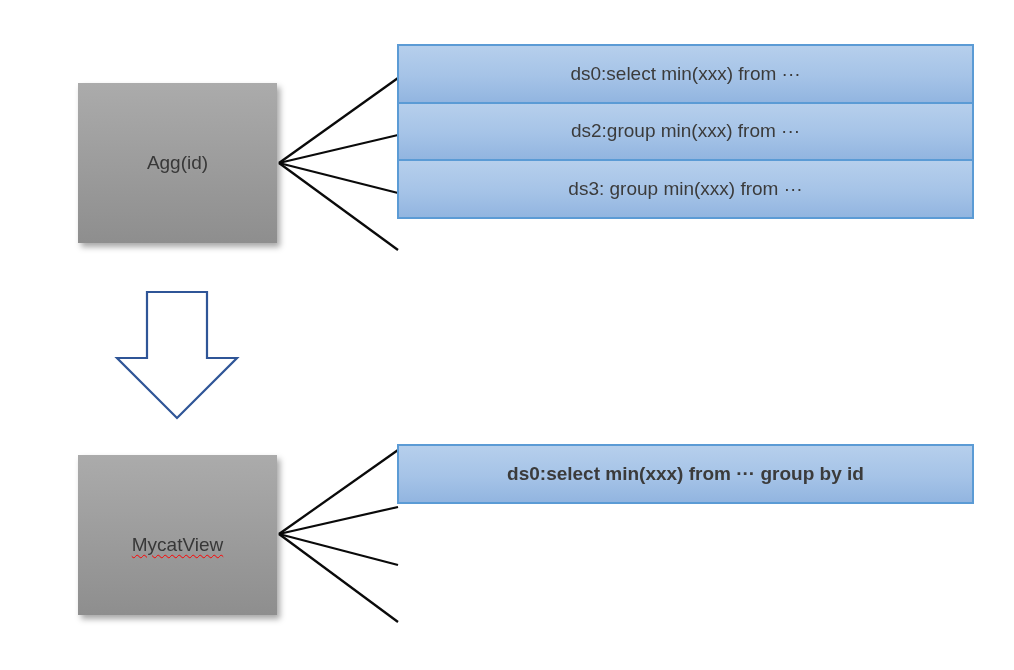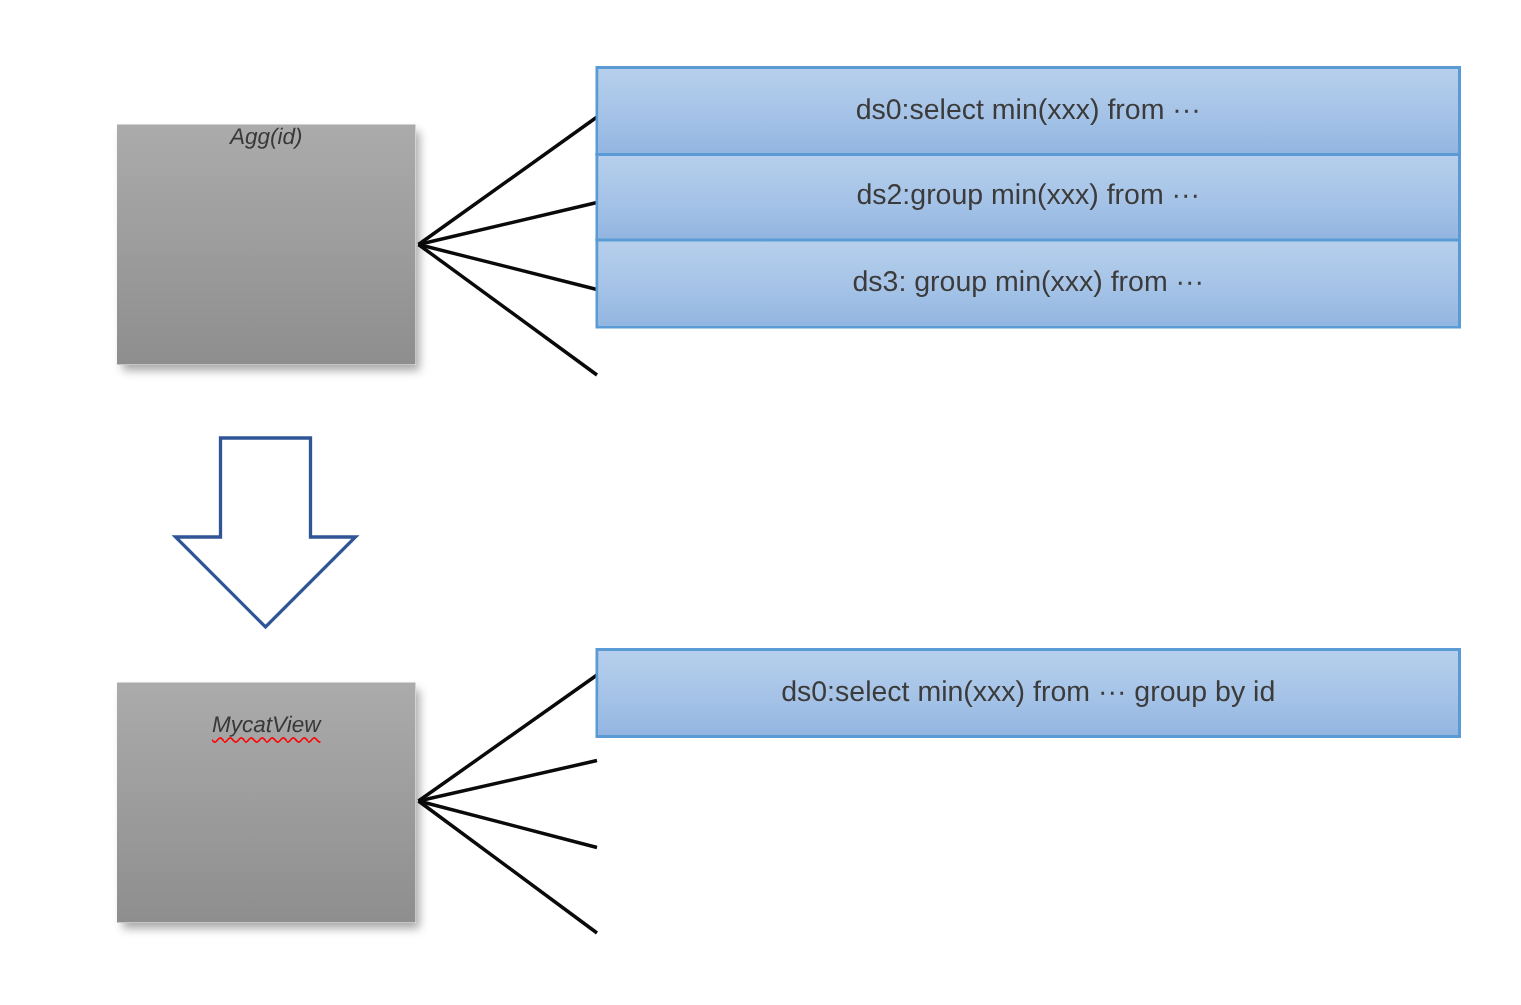--- a/index.html
+++ b/index.html
@@ -20,45 +20,44 @@
   }
 
   .node {
     position: absolute;
     left: 78px;
     width: 199px;
     height: 160px;
     background: linear-gradient(to bottom, #ababab 0%, #8e8e8e 100%);
     box-shadow: 3px 4px 6px rgba(0,0,0,0.35);
     display: flex;
-    align-items: flex-start;
+    align-items: center;
     justify-content: center;
-    font-size: 15px;
+    font-size: 19px;
     color: #383838;
-    font-style: italic;
   }
   .node.top-node    { top: 83px; }
   .node.bottom-node { top: 455px; }
 
   .node .spellcheck {
     text-decoration: underline;
     text-decoration-style: wavy;
     text-decoration-color: #ff0000;
     text-decoration-thickness: 1px;
     text-underline-offset: 3px;
     margin-top: 20px;
   }
 
   .bars {
     position: absolute;
     left: 397px;
     width: 577px;
   }
   .bars.top-bars    { top: 44px; }
-  .bars.bottom-bars { top: 432px; }
+  .bars.bottom-bars { top: 444px; font-weight: bold; }
 
   .bar {
     box-sizing: border-box;
     height: 59.5px;
     border: 2px solid #5b9bd5;
     background: linear-gradient(to bottom, #b6cfec 0%, #a5c3e7 55%, #92b5e0 100%);
     display: flex;
     align-items: center;
     justify-content: center;
     font-size: 19px;

